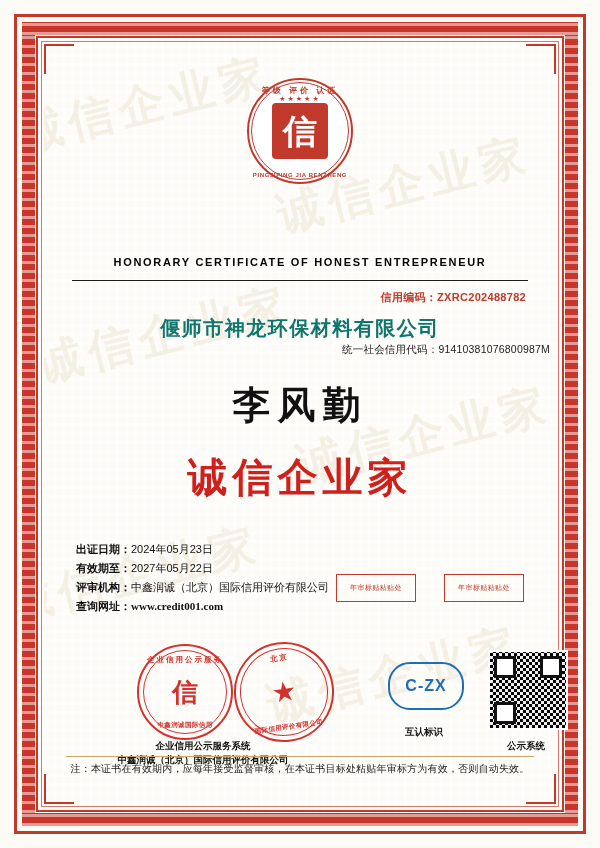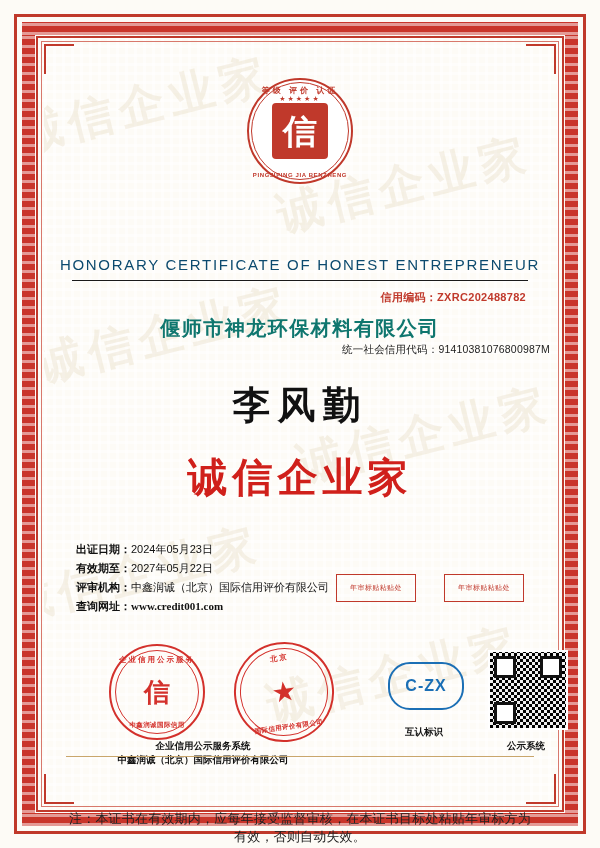--- a/index.html
+++ b/index.html
@@ -172,23 +172,23 @@
     font-family: "DejaVu Sans", sans-serif;
     font-size: 44px;
     font-weight: bold;
     color: #1a1a1a;
     letter-spacing: 5px;
   }
   .title-en {
     position: absolute;
     top: 206px; left: 0; right: 0;
     text-align: center;
-    font-size: 15px;
-    font-weight: normal;
-    color: #0c4a6e;
+    font-size: 11px;
+    font-weight: bold;
+    color: #000000;
     letter-spacing: 1.7px;
   }
   .title-rule {
     position: absolute;
     top: 230px; left: 22px; right: 22px;
     height: 1px;
     background: #1a1a1a;
   }
 
   
@@ -323,21 +323,21 @@
     font-weight: bold;
     letter-spacing: 0.4px;
   }
   .seal .seal-mid {
     position: absolute; left: 50%; top: 50%;
     transform: translate(-50%,-50%);
     font-size: 26px;
     font-weight: bold;
     line-height: 1;
   }
-  .seal-1 { left: 51px; top: 2px; }
+  .seal-1 { left: 79px; top: 2px; }
   .seal-2 {
     left: 176px; top: 0px;
     width: 96px; height: 96px;
     transform: rotate(-8deg);
   }
   .seal-2 .seal-mid { font-size: 24px; color: #d0201b; }
 
   .logo-circle {
     position: absolute;
     left: 330px; top: 20px;
@@ -382,25 +382,24 @@
   }
   .cap-1 { left: 20px; top: 98px; width: 250px; }
   .cap-2 { left: 20px; top: 112px; width: 250px; }
   .cap-3 { left: 330px; top: 84px; width: 72px; }
   .cap-4 { left: 430px; top: 98px; width: 76px; }
 
   .note {
     position: absolute;
     left: 16px; right: 16px;
     top: 712px;
-    font-size: 13px;
+    font-size: 10px;
     color: #222222;
     text-align: center;
     letter-spacing: 0.2px;
-    margin-top: 48px;
   }
   .note-rule {
     position: absolute;
     left: 16px; right: 16px;
     top: 706px;
     height: 1px;
     background: #c9a66b;
   }
 </style>
 </head>

